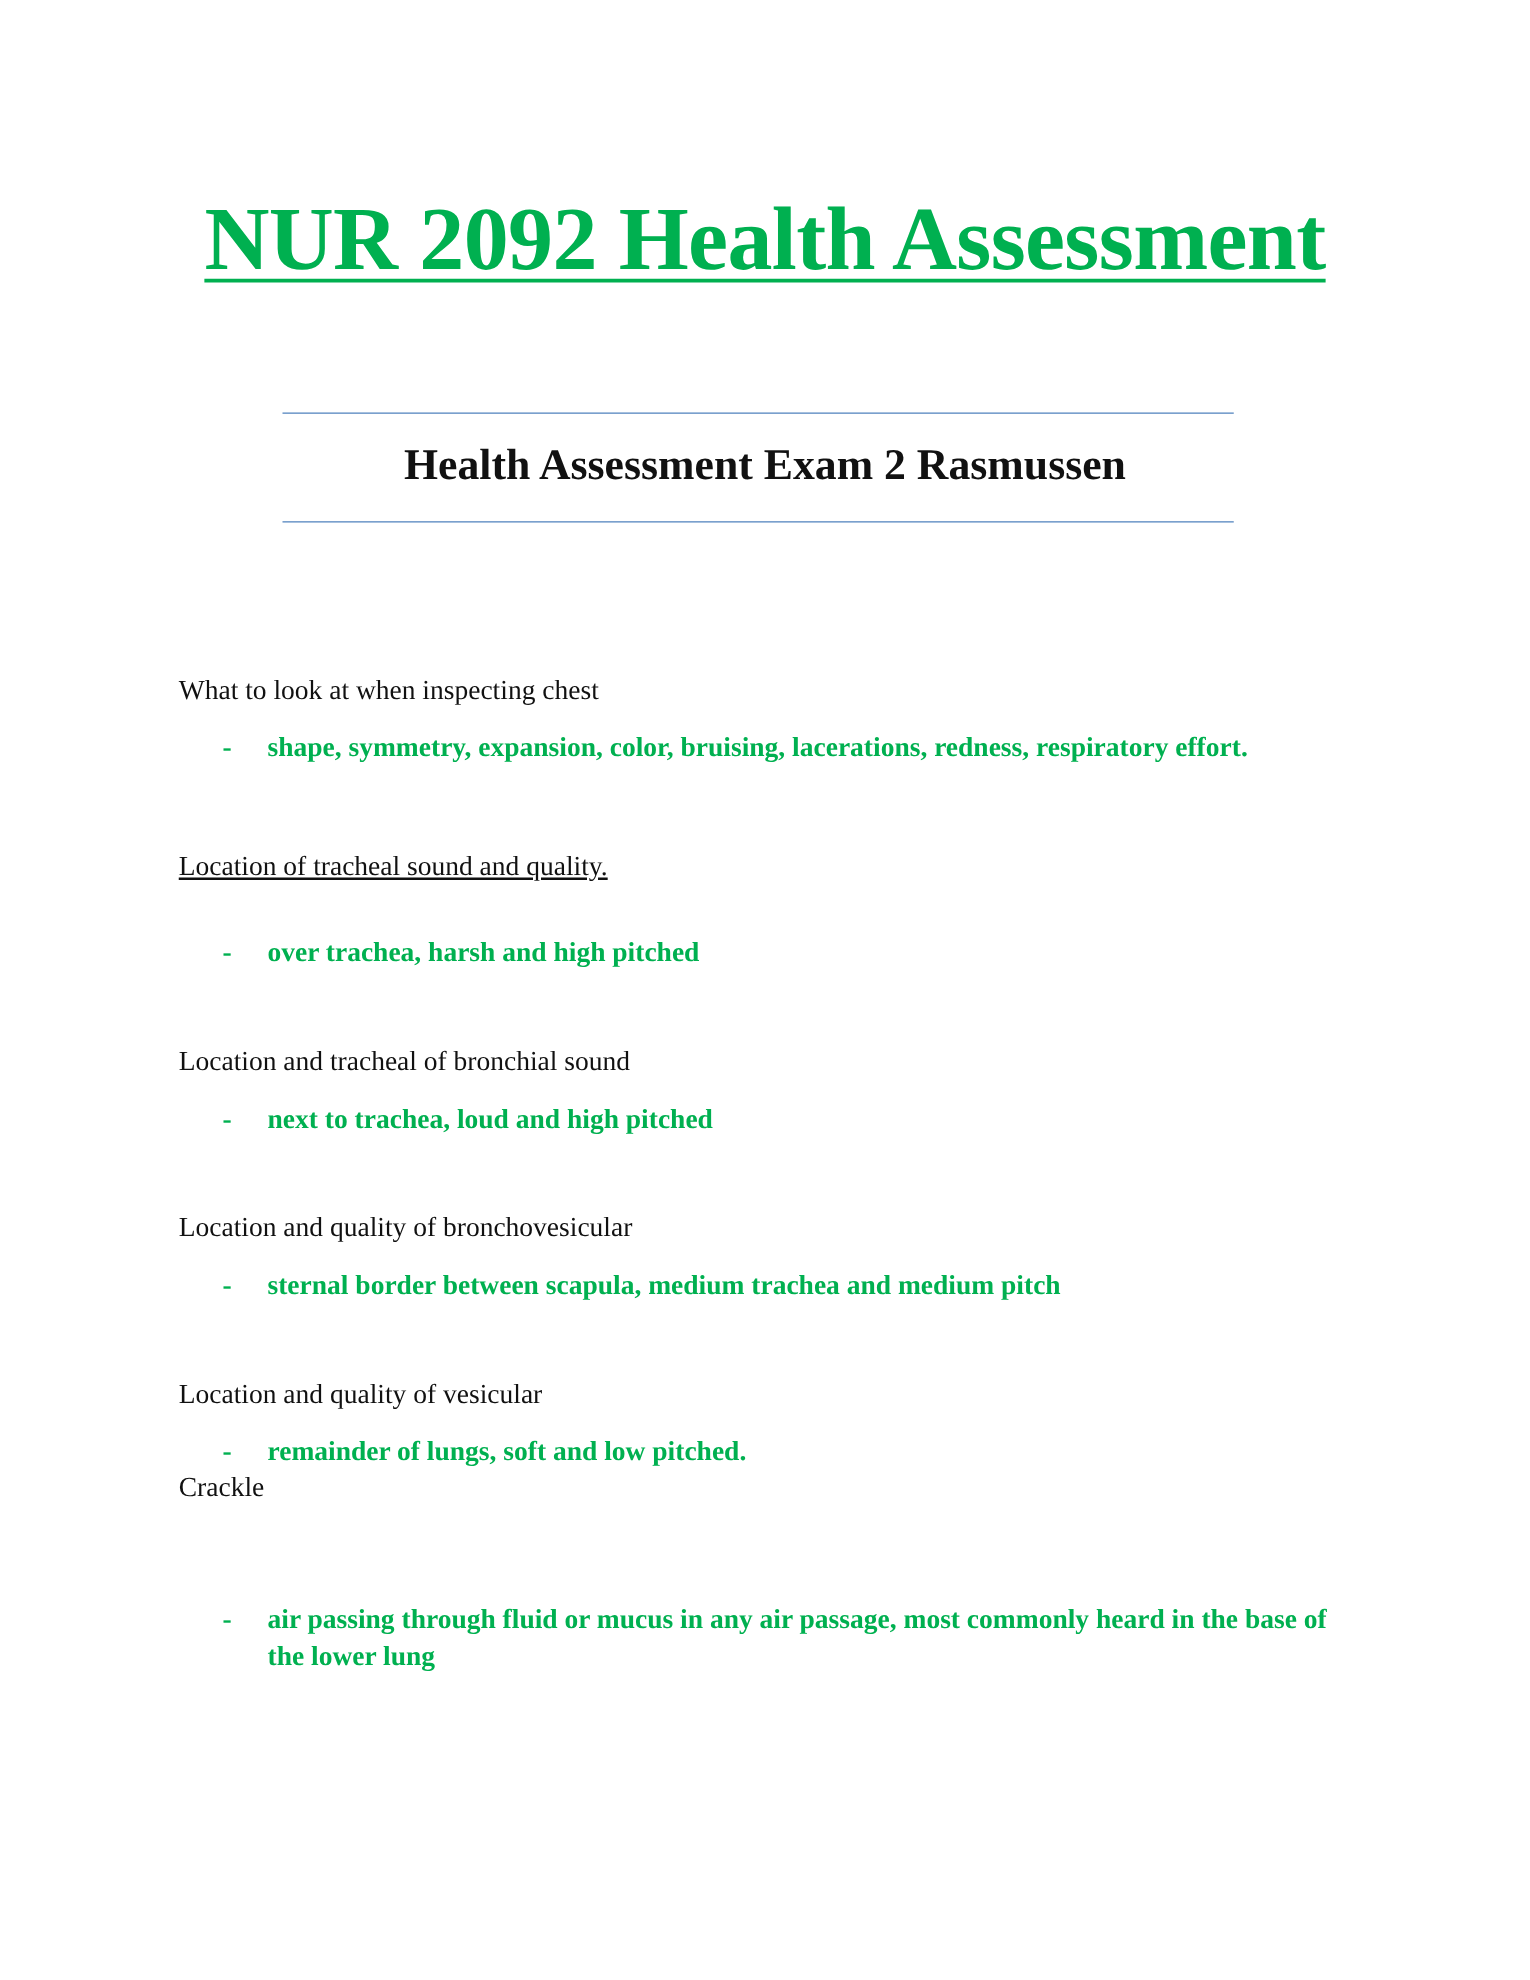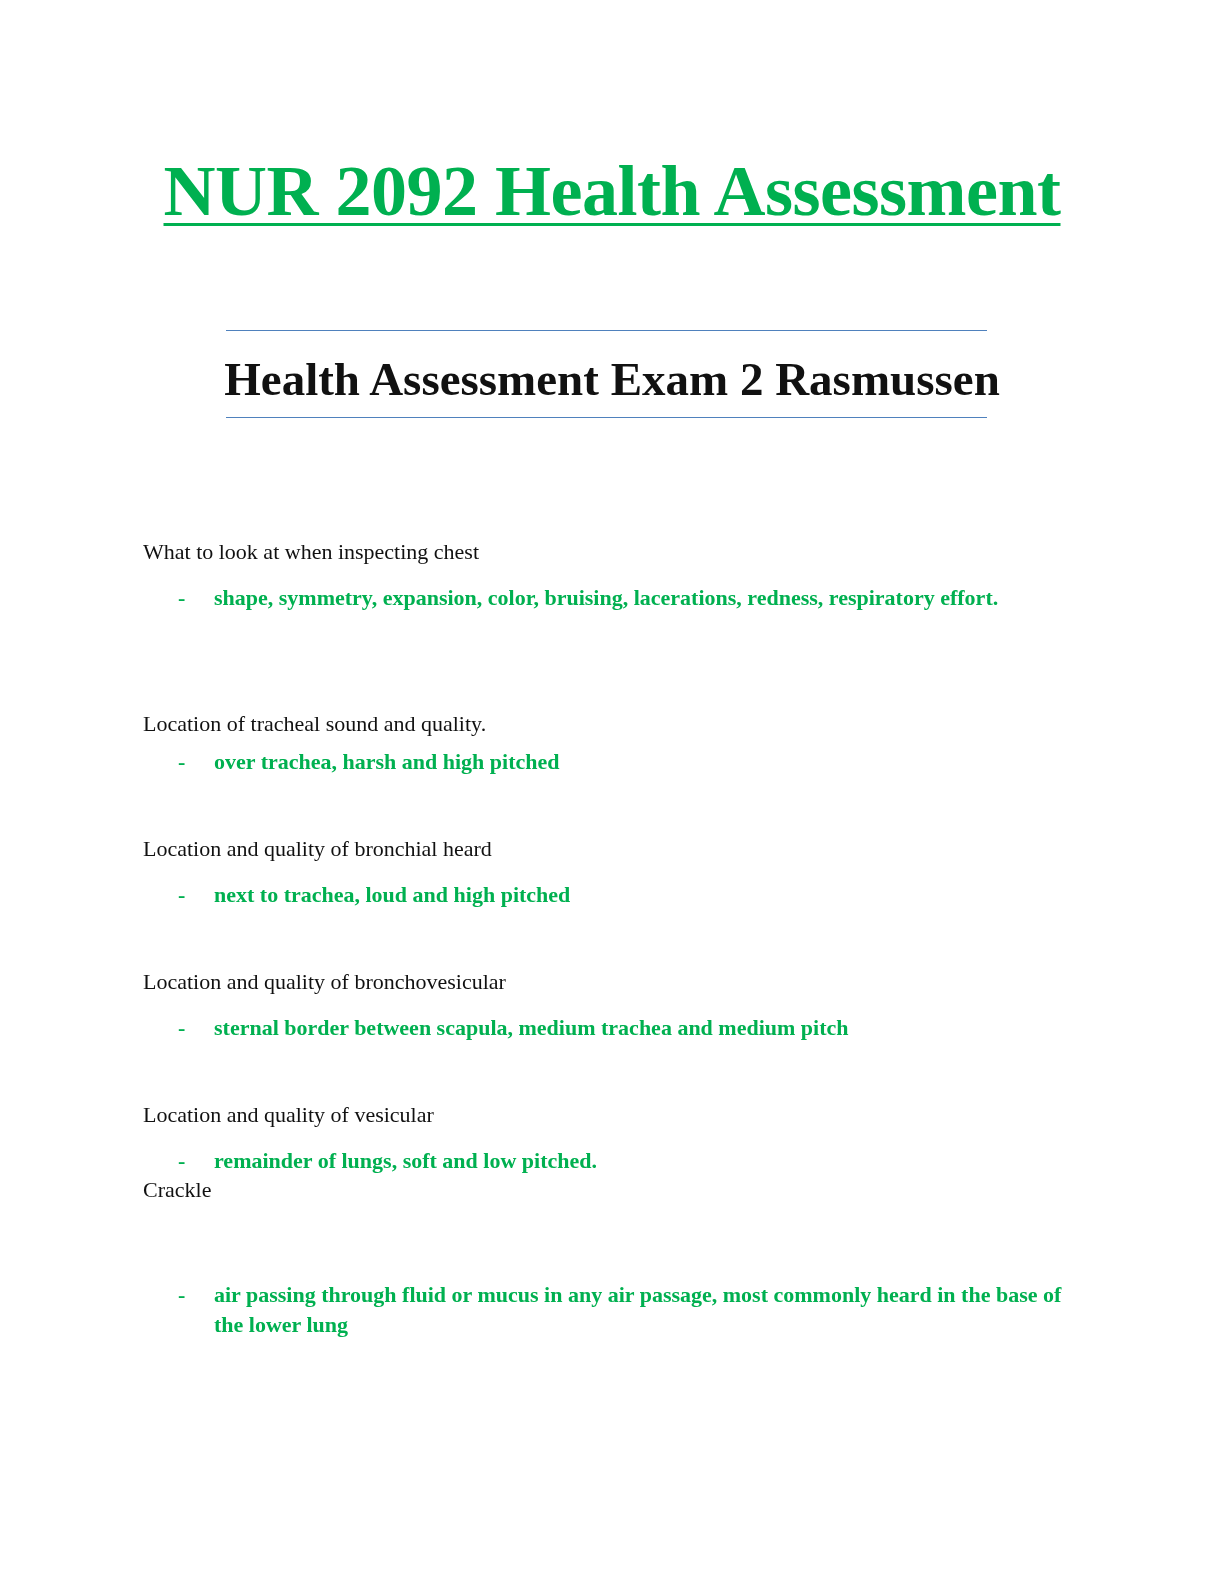--- a/index.html
+++ b/index.html
@@ -6,21 +6,21 @@
   body { width: 1224px; height: 1584px; position: relative; overflow: hidden; font-family: "DejaVu Serif", serif; }
   .title {
     position: absolute; left: 0; width: 1224px; top: 150px; text-align: center;
     font-family: "Liberation Serif", serif; font-weight: bold; font-size: 72px;
     color: #00b050; letter-spacing: -0.5px;
   }
   .title span { text-decoration: underline; text-decoration-thickness: 3px; text-underline-offset: 8px; }
   .rule { position: absolute; left: 226px; width: 761px; height: 0; border-top: 1.5px solid #4f81bd; }
   .subtitle {
     position: absolute; left: 0; width: 1224px; top: 352px; text-align: center;
-    font-family: "Liberation Serif", serif; font-weight: bold; font-size: 47px; color: #111;
+    font-family: "Liberation Serif", serif; font-weight: bold; font-size: 35px; color: #111;
   }
   .q {
     position: absolute; left: 143px; font-family: "Liberation Serif", serif;
     font-size: 22px; color: #111; text-align: center;
   }
   .a {
     position: absolute; left: 178px; width: 900px; font-family: "Liberation Serif", serif;
     font-size: 22px; font-weight: bold; color: #00b050; line-height: 30px;
   }
   .a .dash { position: absolute; left: 0; top: 0; width: 20px; }
@@ -34,27 +34,27 @@
 <div class="rule" style="top:330px;"></div>
 <div class="subtitle">Health Assessment Exam 2 Rasmussen</div>
 <div class="rule" style="top:417px;"></div>
 
 <div class="q" style="top:539px;">What to look at when inspecting chest</div>
 <div class="a" style="top:583px;">
   <span class="dash">-</span>
   <span class="txt">shape, symmetry, expansion, color, bruising, lacerations, redness, respiratory effort.</span>
 </div>
 
-<div class="q" style="top:711px;">Location of tracheal sound and quality.</div>
+<div class="q" style="top:680px;text-decoration:underline;">Location of tracheal sound and quality.</div>
 <div class="a" style="top:747px;">
   <span class="dash">-</span>
   <span class="txt">over trachea, harsh and high pitched</span>
 </div>
 
-<div class="q" style="top:836px;">Location and quality of bronchial heard</div>
+<div class="q" style="top:836px;">Location and tracheal of bronchial sound</div>
 <div class="a" style="top:880px;">
   <span class="dash">-</span>
   <span class="txt">next to trachea, loud and high pitched</span>
 </div>
 
 <div class="q" style="top:969px;">Location and quality of bronchovesicular</div>
 <div class="a" style="top:1013px;">
   <span class="dash">-</span>
   <span class="txt">sternal border between scapula, medium trachea and medium pitch</span>
 </div>

